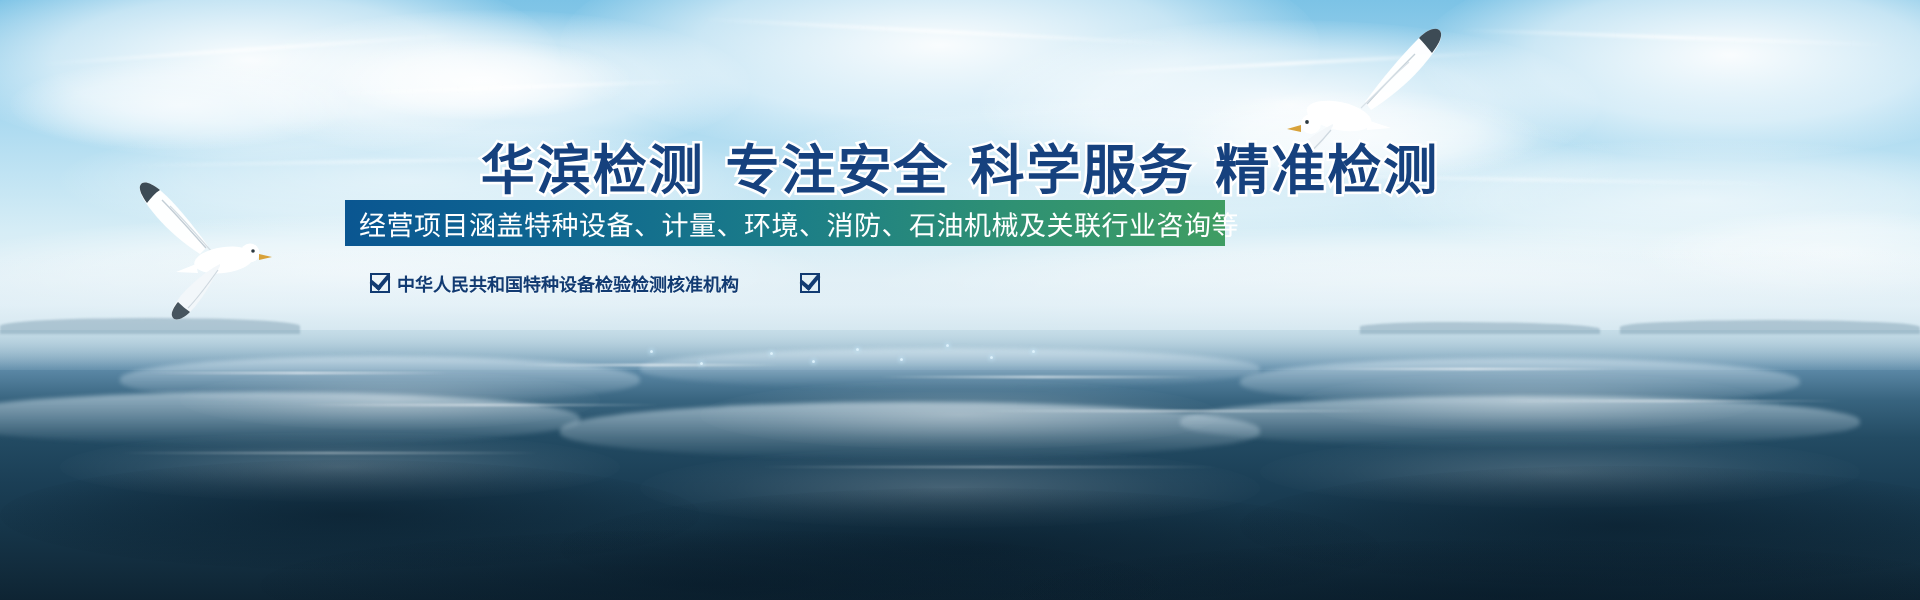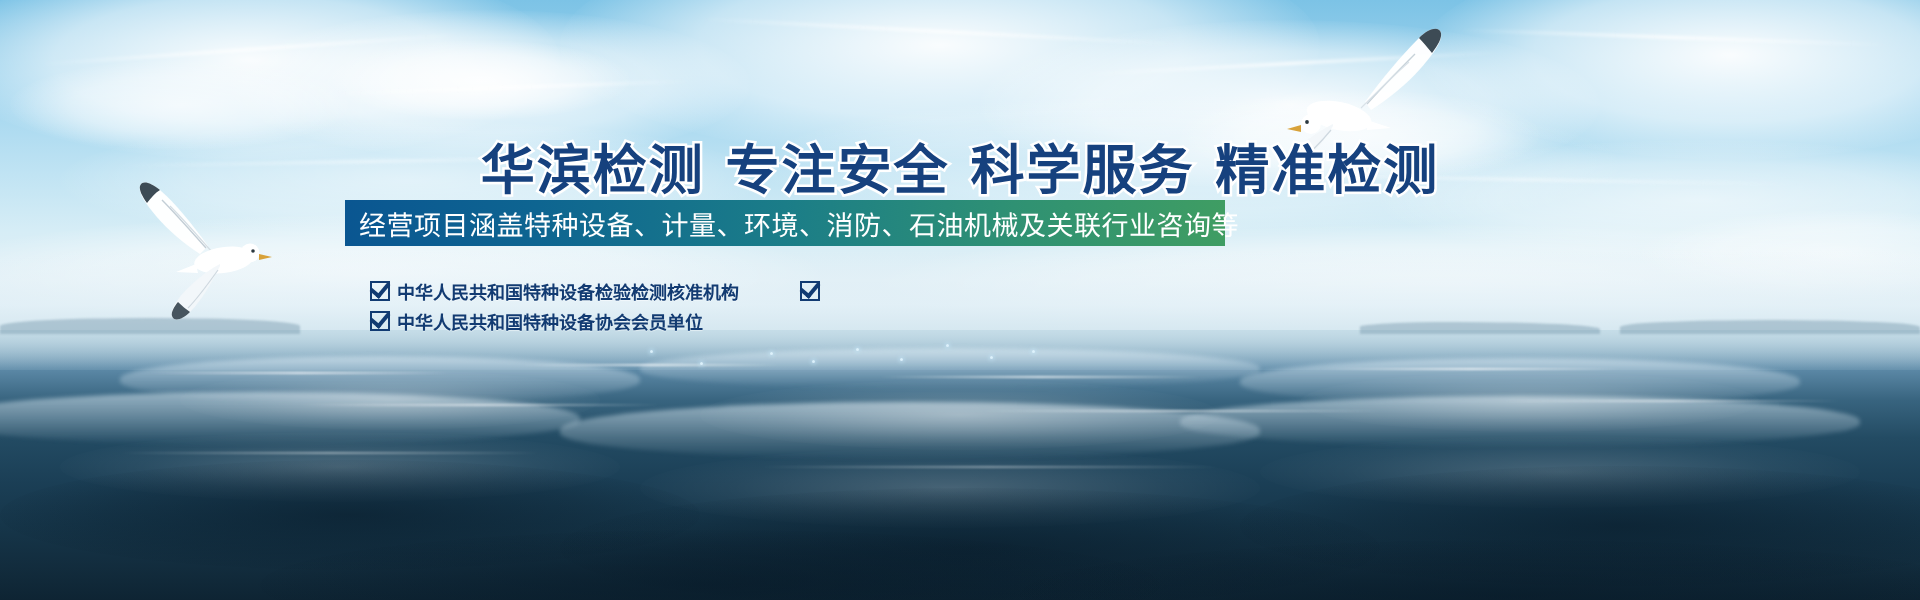--- a/index.html
+++ b/index.html
@@ -142,21 +142,21 @@
     font-size:27px;
     font-weight:500;
     color:#ffffff;
     letter-spacing:.5px;
     white-space:nowrap;
     padding-left:28px;
   }
 
   .checklist{
     position:absolute;
-    left:370px;top:276px;
+    left:370px;top:268px;
     width:820px;
     display:grid;
     grid-template-columns:430px 390px;
     grid-auto-rows:30px;
     align-items:center;
   }
   .check-item{
     display:flex;align-items:center;gap:7px;
     font-family:"DejaVu Sans","Liberation Sans",sans-serif;
     font-size:18px;
@@ -307,19 +307,15 @@
   </div>
 
   <div class="checklist">
     <div class="check-item">
       <span class="check-box"></span>
       <span>中华人民共和国特种设备检验检测核准机构</span>
     </div>
     <div class="check-item">
       <span class="check-box"></span>
     </div>
-    <div class="check-item">
-      <span class="check-box"></span>
-      <span>中华人民共和国特种设备协会会员单位</span>
-    </div>
   </div>
 
 </div>
 
 </body></html>

